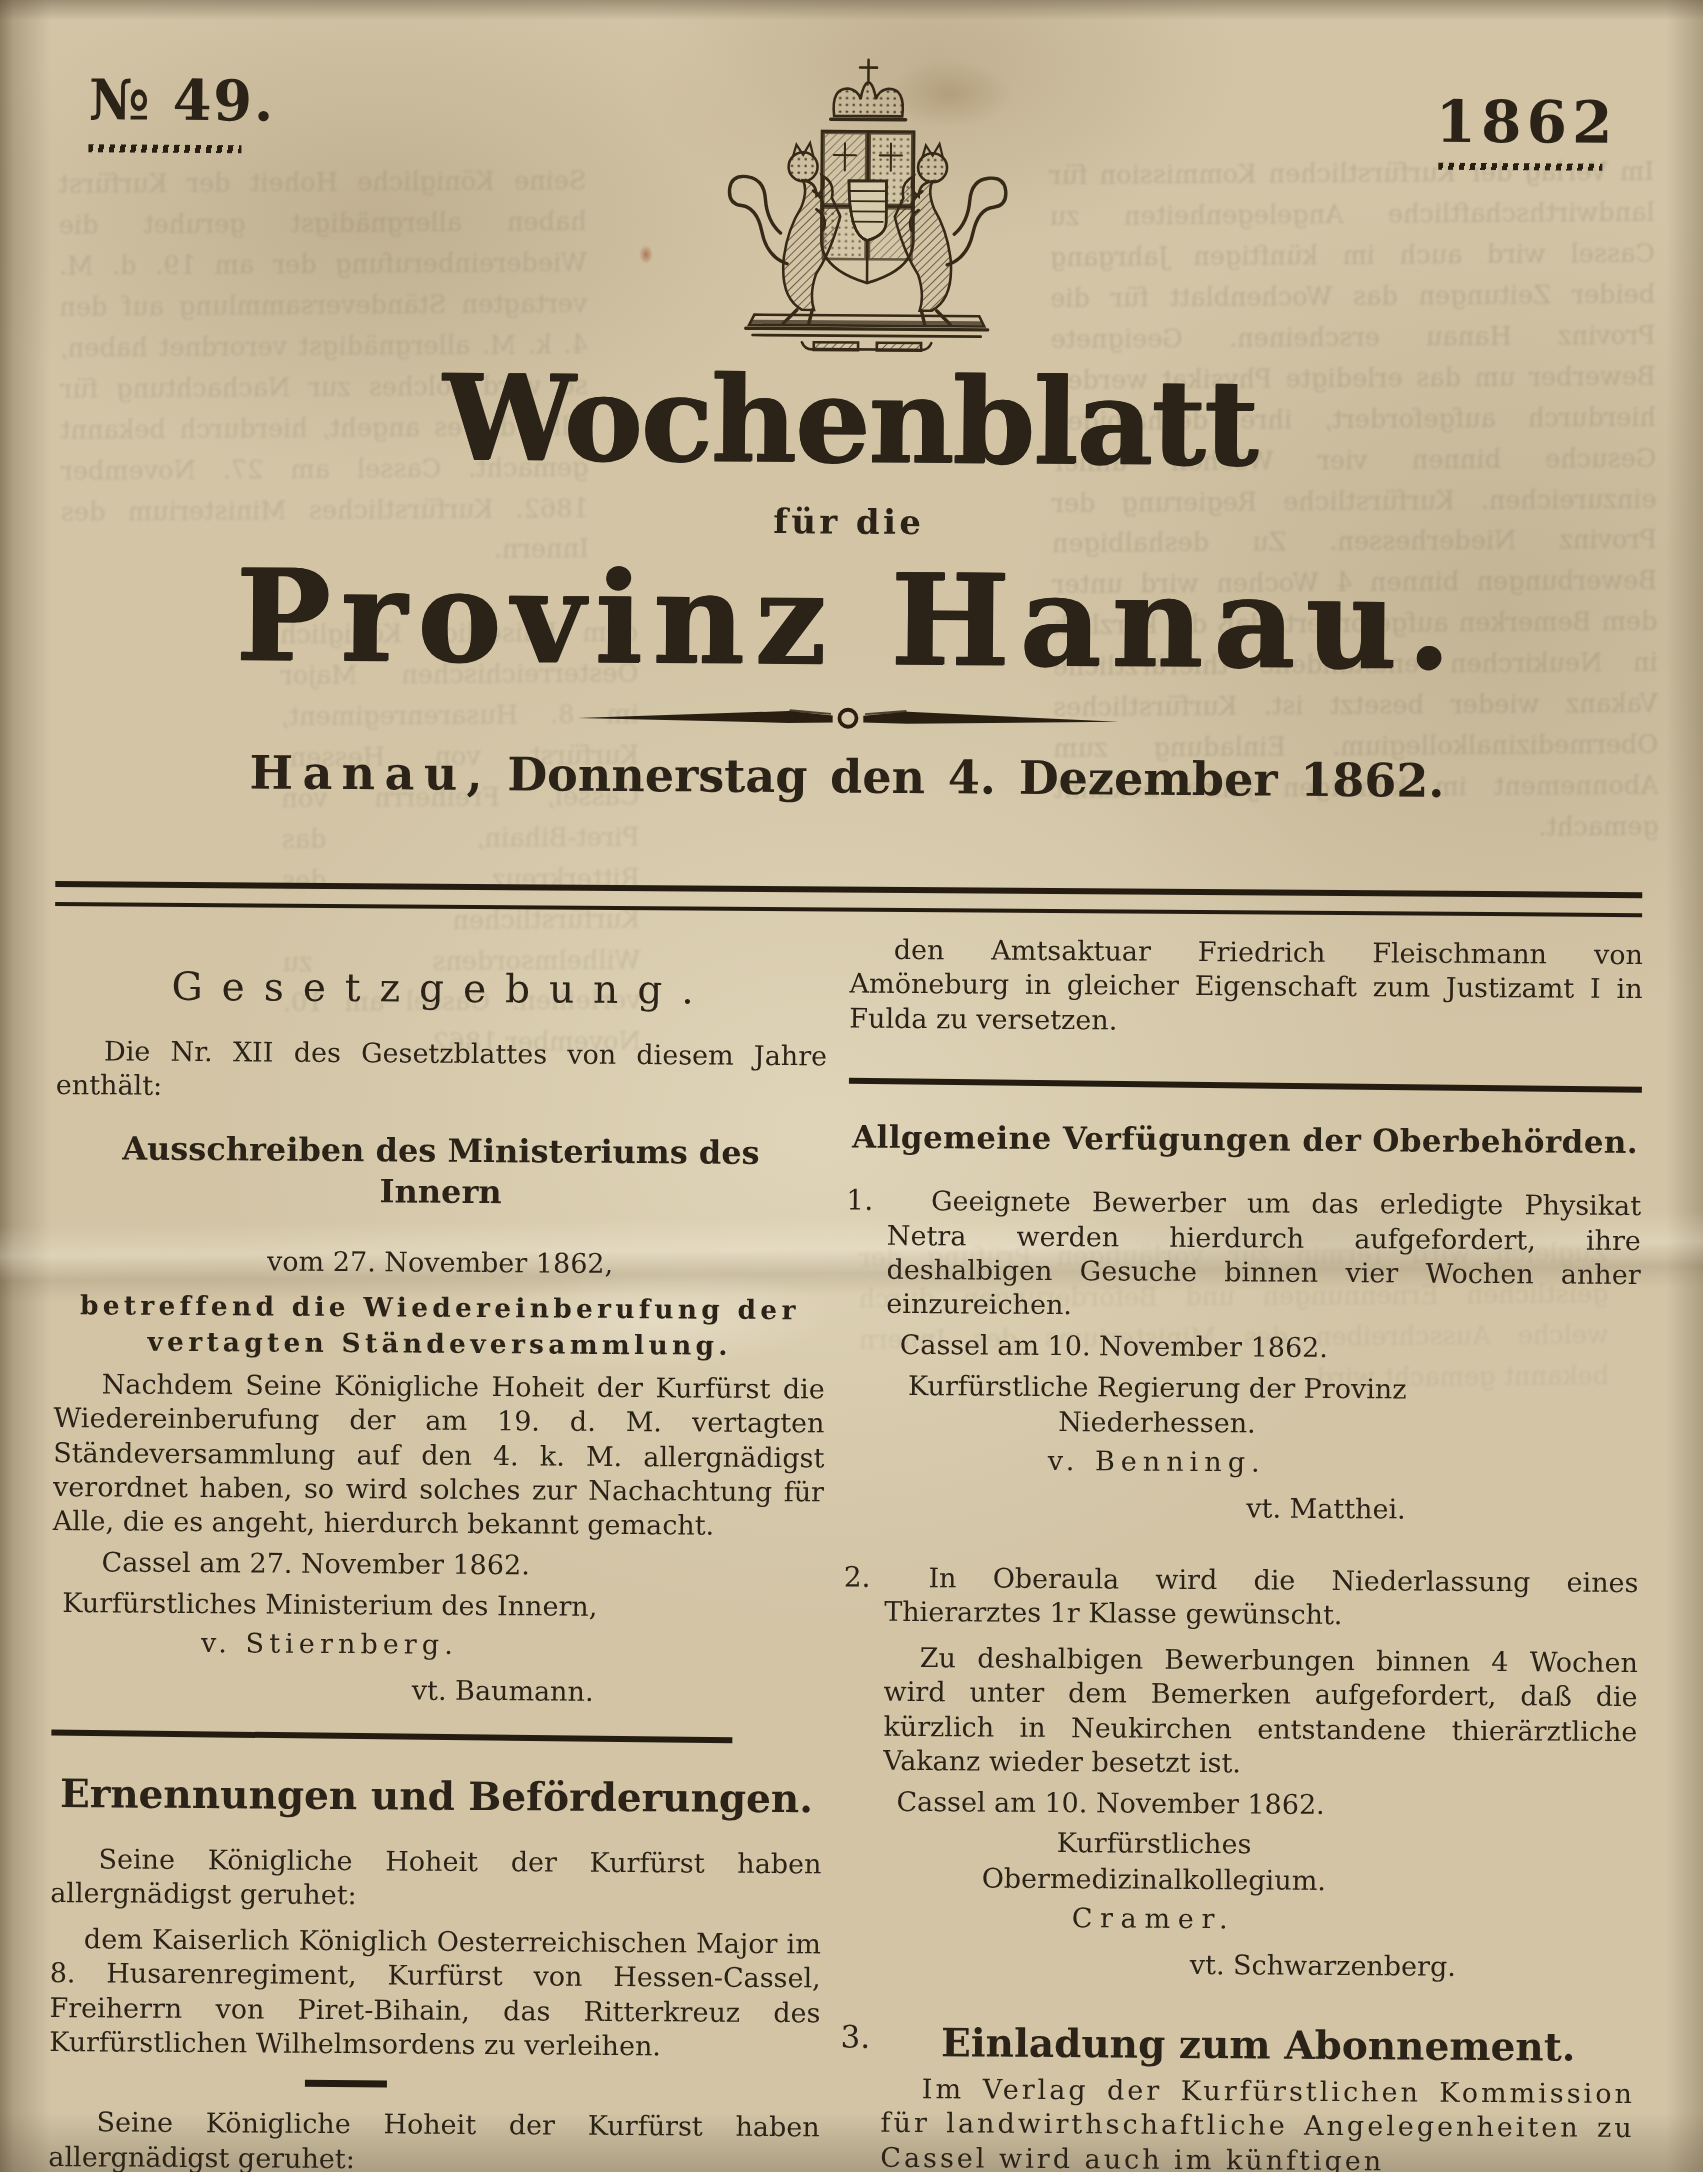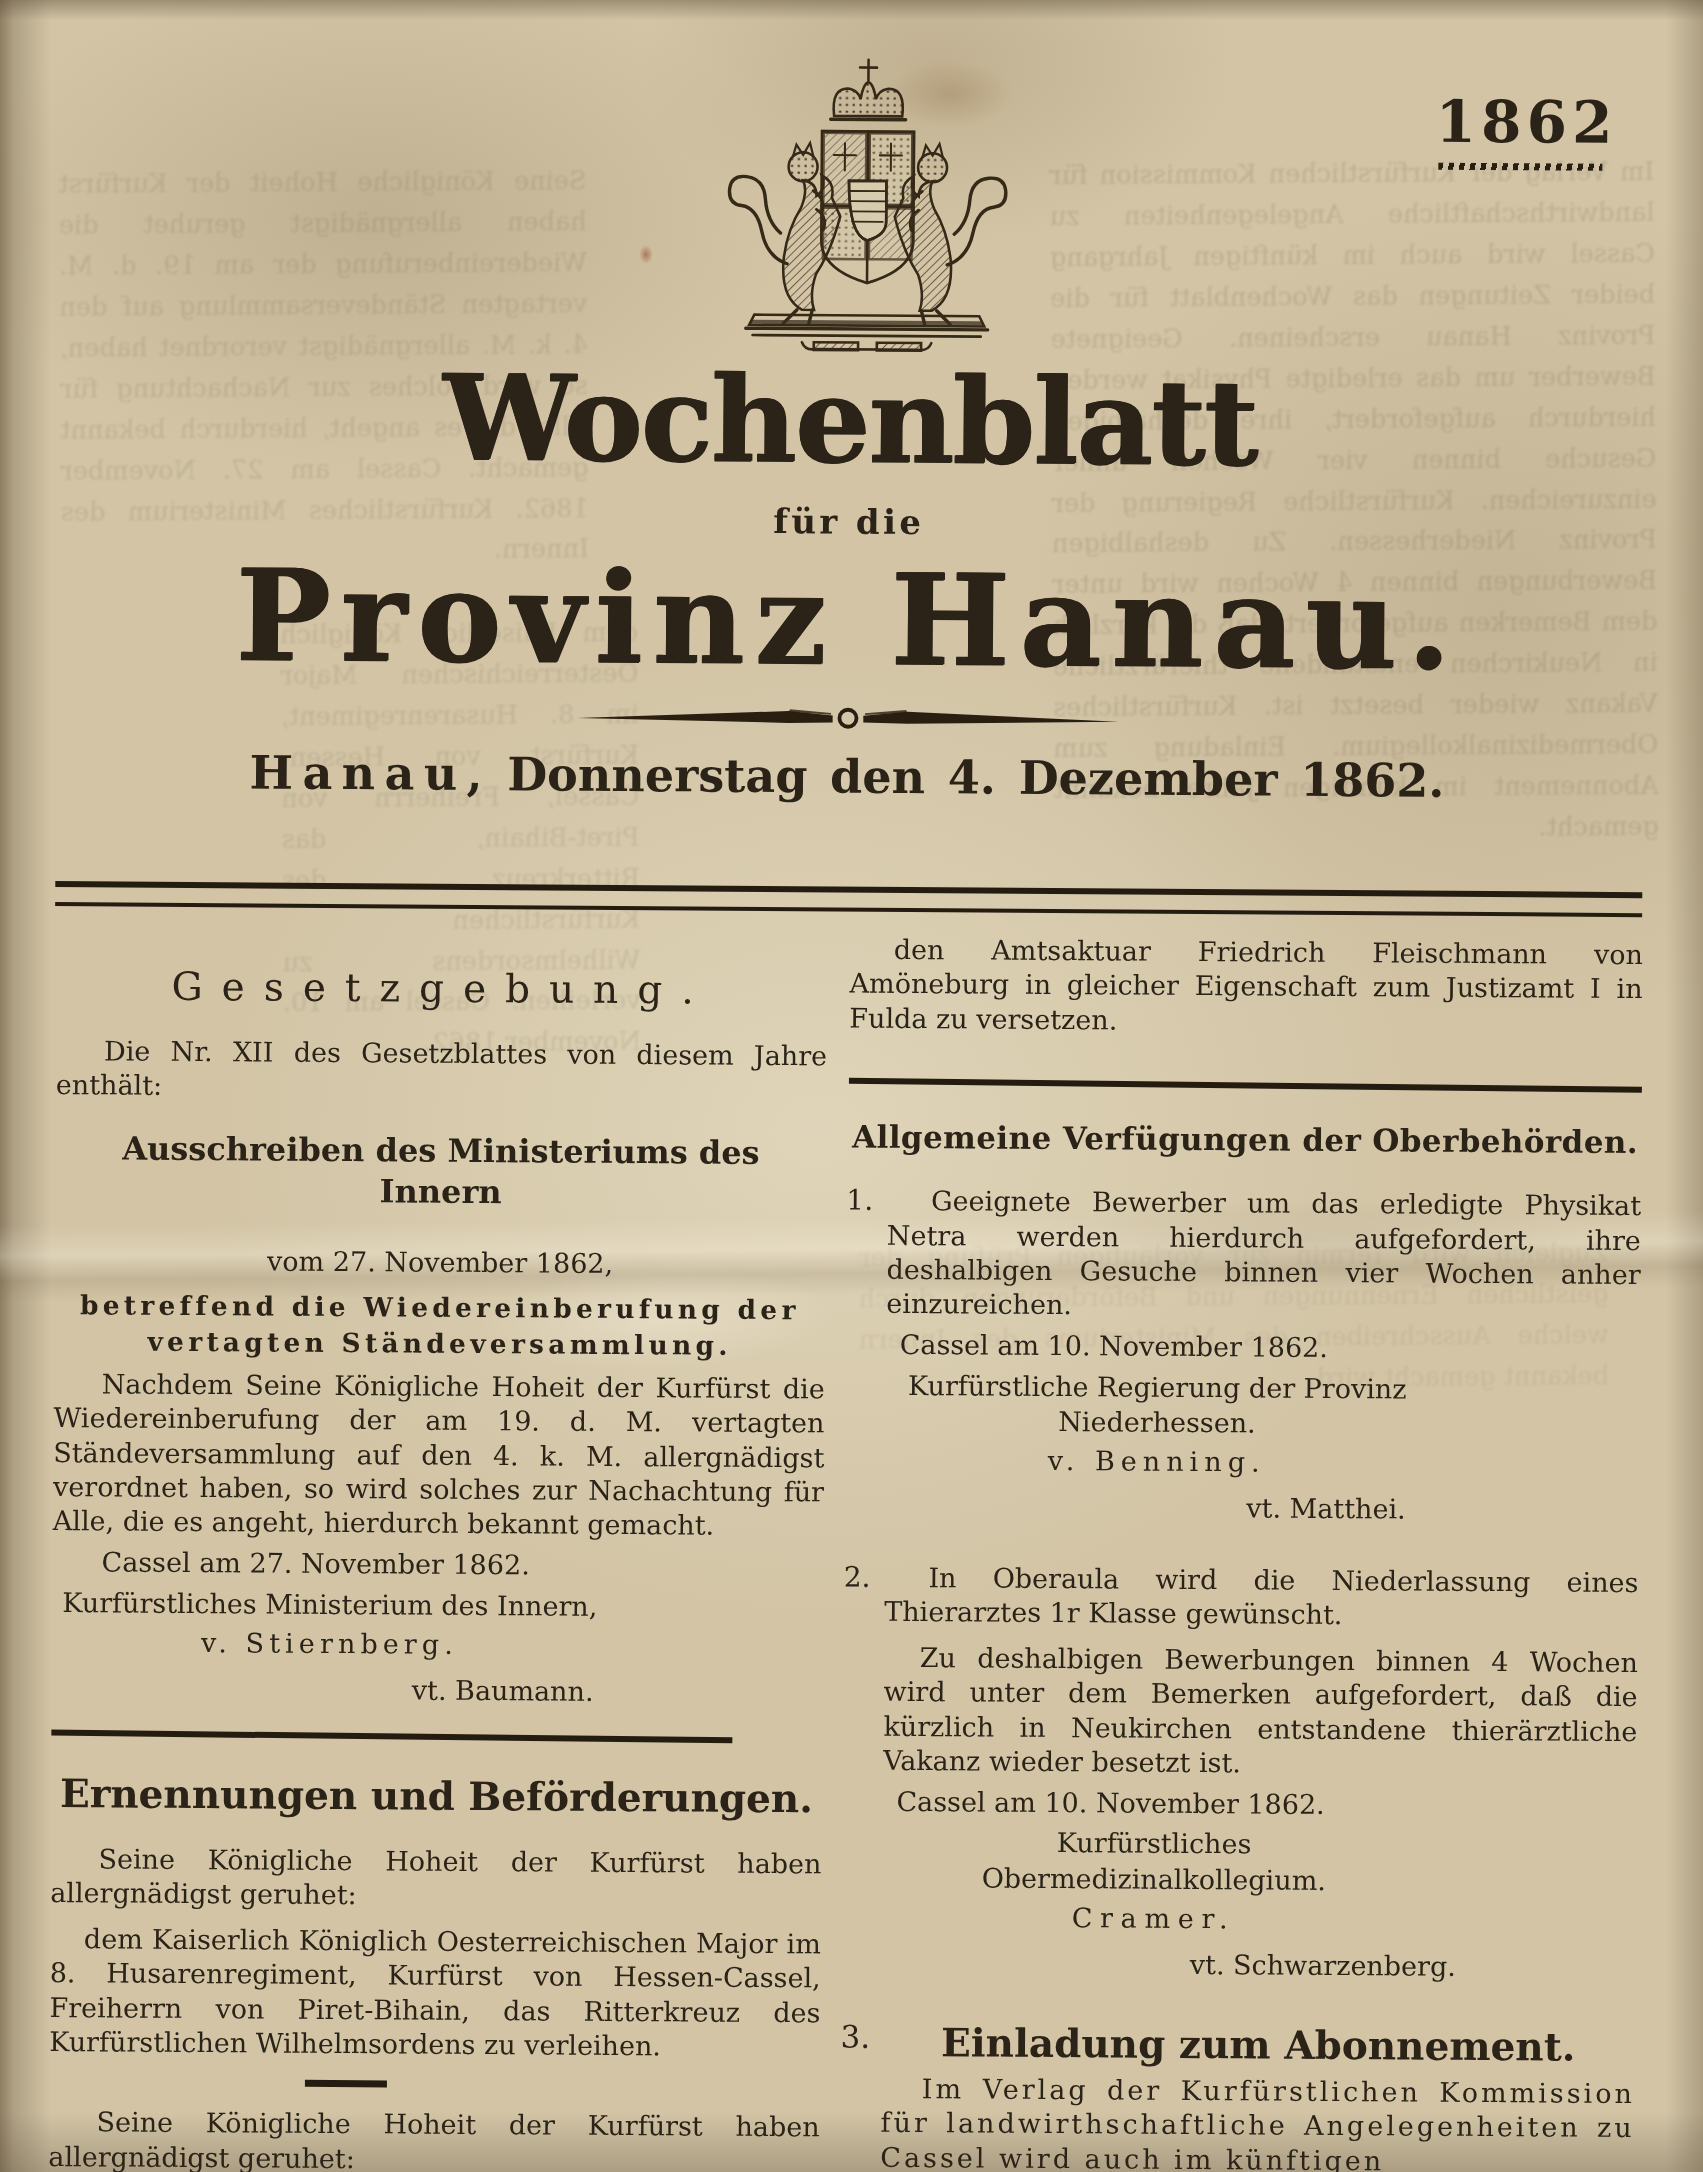--- a/index.html
+++ b/index.html
@@ -106,20 +106,24 @@
   <div class="ghost" style="left:860px;top:1235px;width:750px;height:528px;opacity:.08;">Zugleich wird Termin zur vorläufigen Prüfung der geistlichen Ernennungen und Beförderungen durch welche Ausschreiben des Ministeriums des Innern bekannt gemacht wird.</div>
   <div class="crease"></div>
   <div class="stain s1"></div>
   <div class="stain s2"></div>
   <div class="stain s3"></div>
   <div class="stain s4"></div>
 
   <div class="content">
 
     <header class="masthead">
+      <div class="issue-no">
+        <span>№ 49.</span>
+        <div class="dotline"></div>
+      </div>
       <div class="year-no">
         <span>1862</span>
         <div class="dotline"></div>
       </div>
 
       <svg class="crest" viewBox="0 0 344 372">
         <defs>
           <pattern id="hatch" width="7" height="7" patternUnits="userSpaceOnUse" patternTransform="rotate(45)">
             <line x1="0" y1="0" x2="0" y2="7" stroke="#3a2f1e" stroke-width="1.6"></line>
           </pattern>

